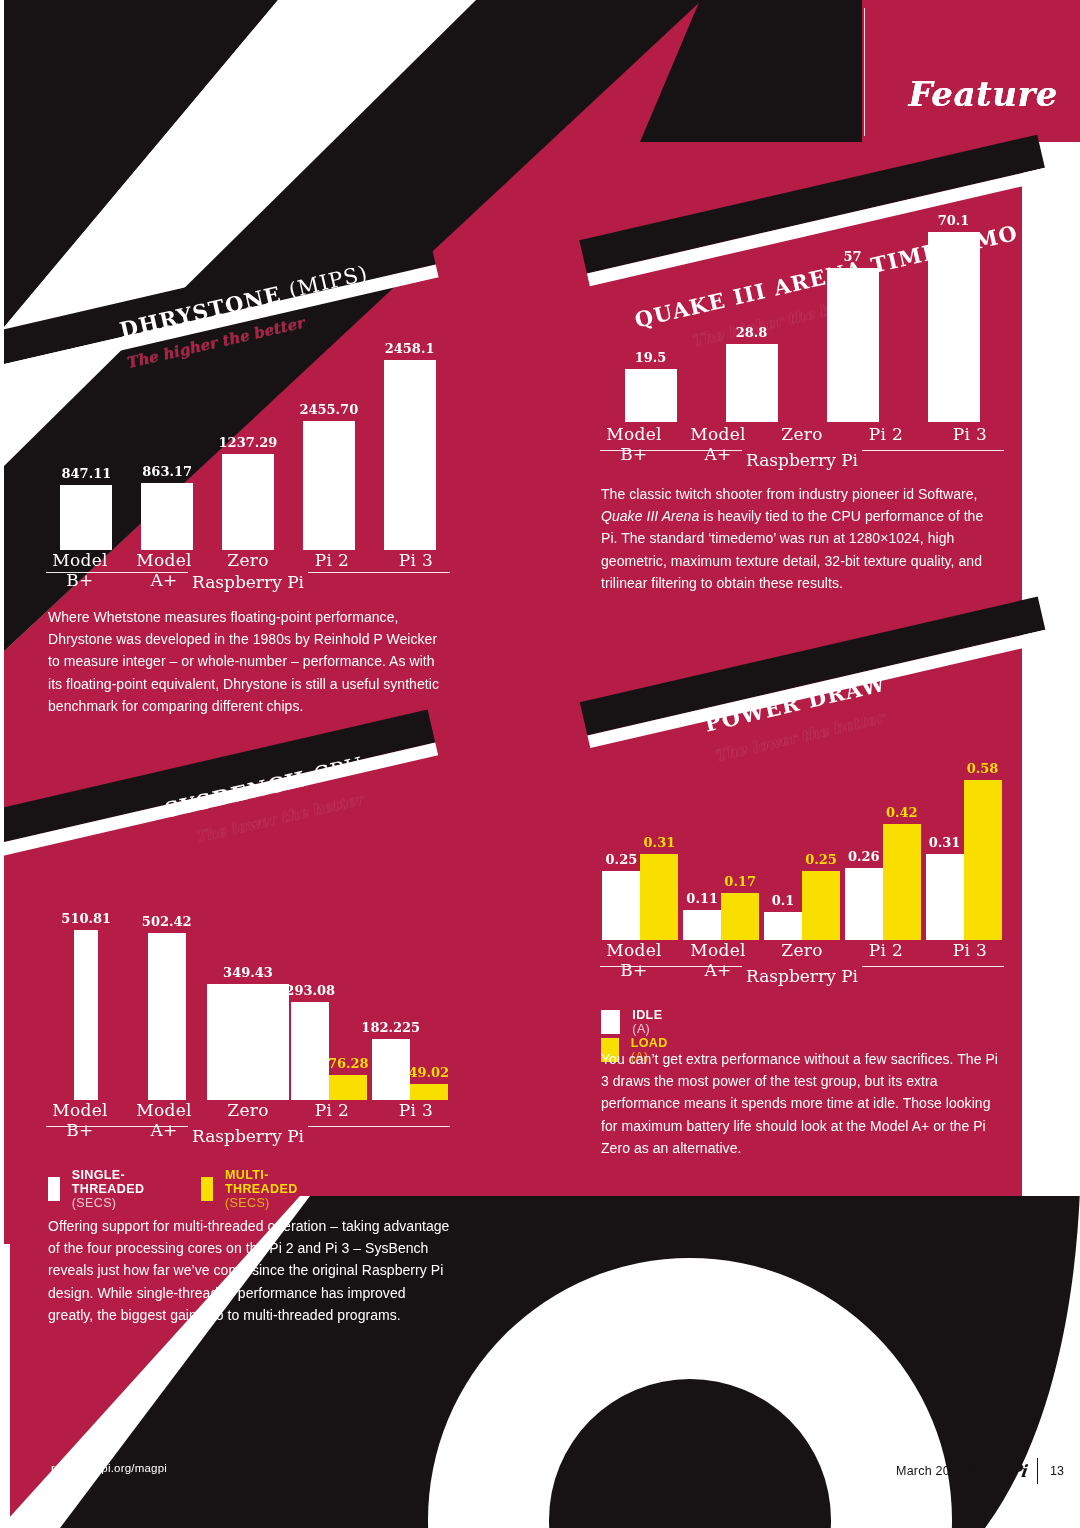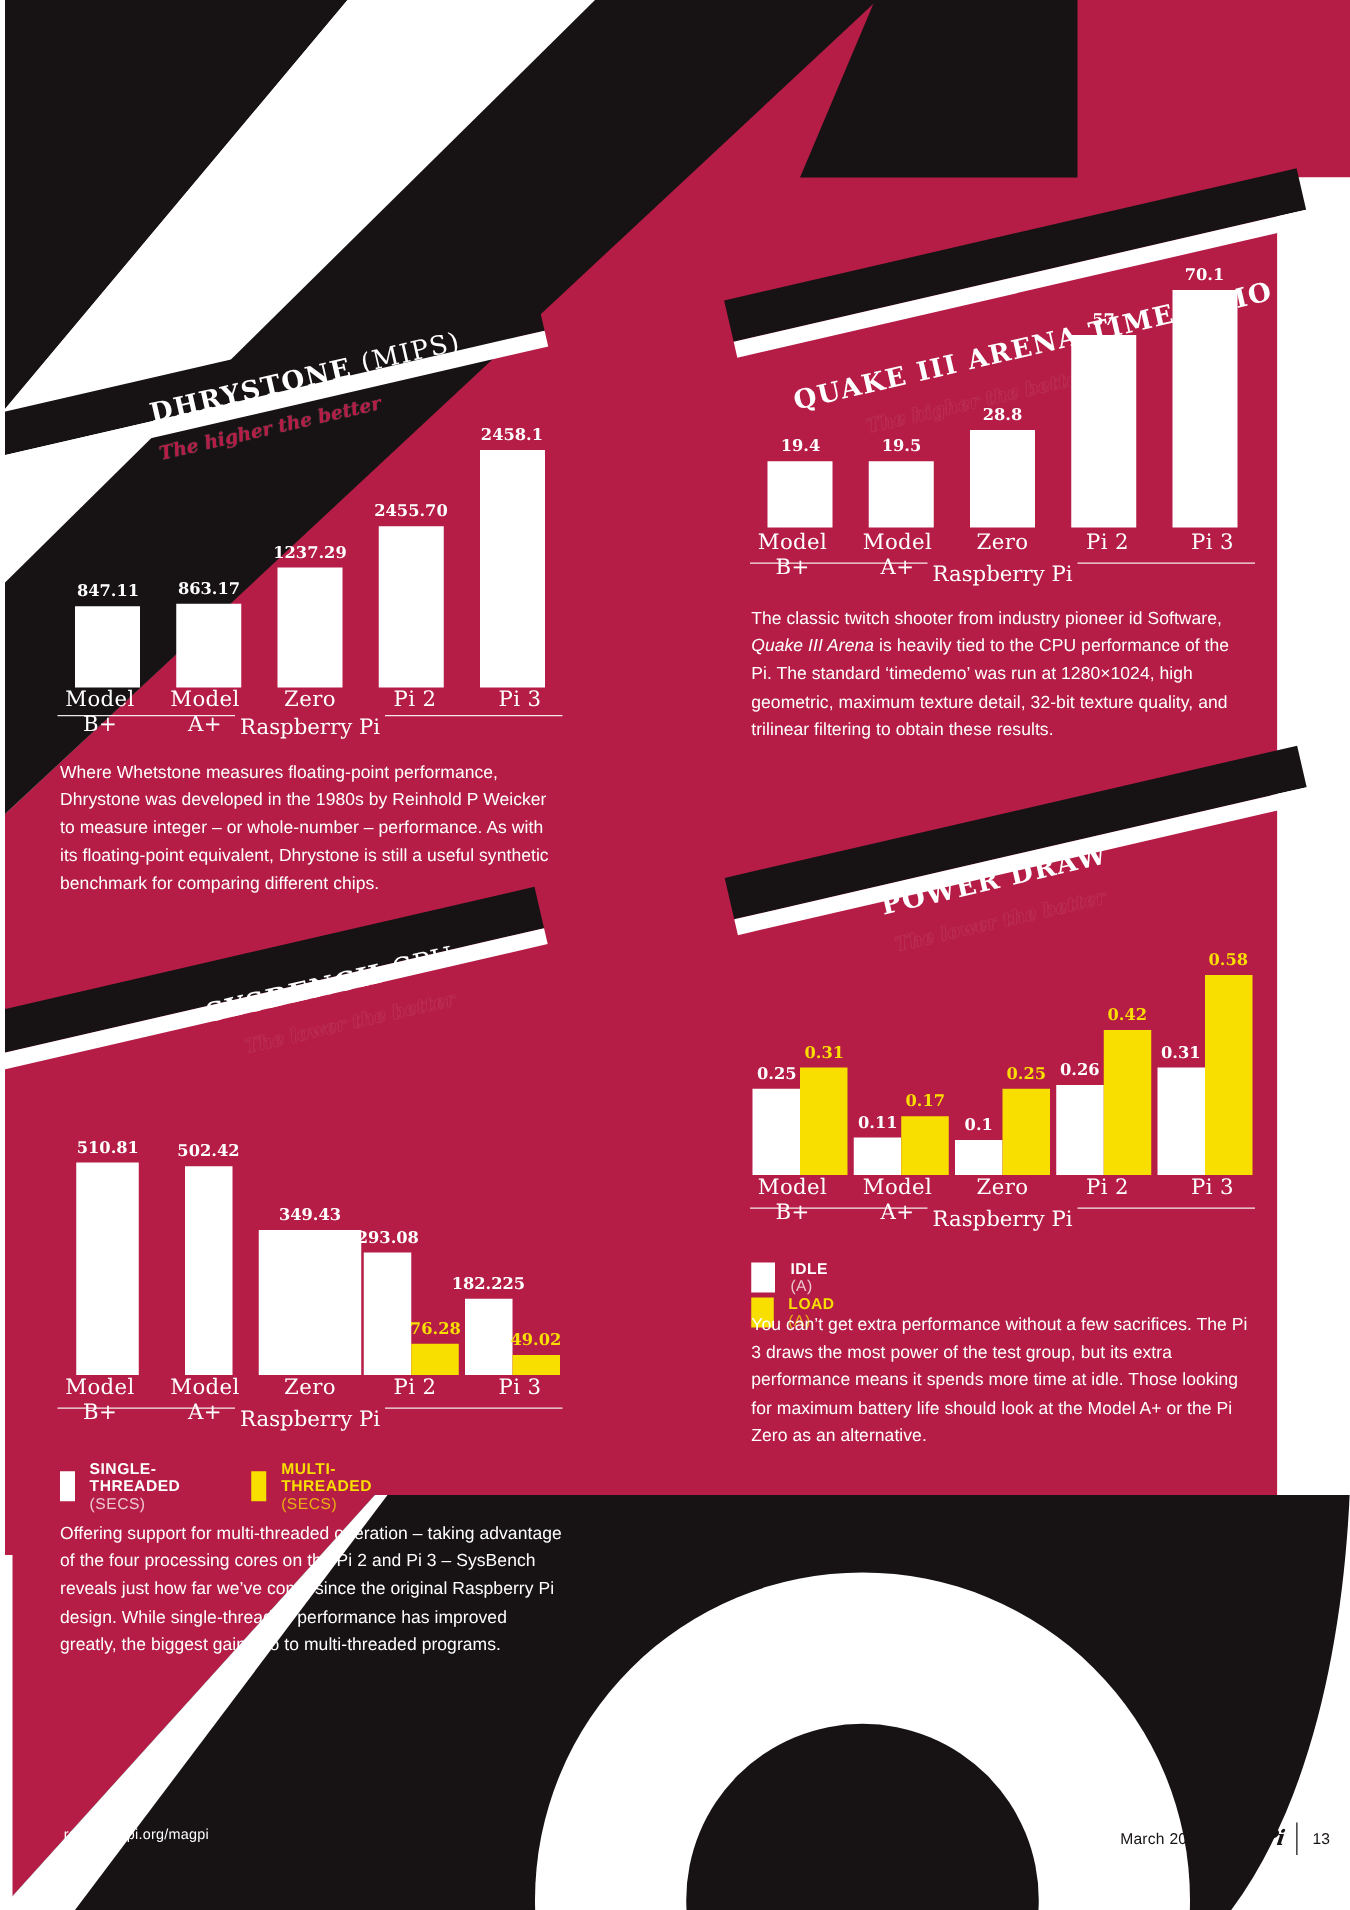--- a/index.html
+++ b/index.html
@@ -235,20 +235,24 @@
       <circle cx="690" cy="1520" r="262" fill="#ffffff"></circle>
       <circle cx="690" cy="1520" r="141" fill="#171314"></circle>
 
       <path d="M 1080 1190 L 1080 1528 L 985 1528 C 1050 1440 1075 1310 1080 1190 Z" fill="#ffffff"></path>
 
       <rect x="0" y="0" width="4" height="1528" fill="#ffffff"></rect>
       <rect x="0" y="1244" width="10" height="284" fill="#ffffff"></rect>
     </svg>
   </div>
 
+  <div class="feature-tab">
+    <div class="feature-rule"></div>
+    <div class="feature-word">Feature</div>
+  </div>
 
   <div class="panel">
     <div style="position:absolute;left:105px;top:318px;transform:rotate(-13deg);transform-origin:left top;">
       <div class="band-title" style="position:relative;height:30px;">
         <span>DHRYSTONE</span>&nbsp;<span class="lite">(MIPS)</span>
       </div>
       <div class="band-sub" style="position:relative;top:8px;">The higher the better</div>
     </div>
 
     <div class="plot" style="left:46px;top:360px;width:404px;height:190px;">
@@ -300,25 +304,20 @@
     <div style="position:absolute;left:620px;top:308px;transform:rotate(-13deg);transform-origin:left top;">
       <div class="band-title" style="position:relative;height:30px;">
         <span>QUAKE III ARENA TIMEDEMO</span>
       </div>
       <div class="band-sub" style="position:relative;top:8px;left:52px;">The higher the better</div>
     </div>
 
     <div class="plot" style="left:600px;top:232px;width:404px;height:190px;">
       <div class="bars" id="bars-quake">
           <div class="grp">
-            <div class="bar white" style="width: 52px; height: 27.6748%;">
-              <span class="val">19.4</span>
-            </div>
-          </div>
-          <div class="grp">
             <div class="bar white" style="width: 52px; height: 27.8174%;">
               <span class="val">19.5</span>
             </div>
           </div>
           <div class="grp">
             <div class="bar white" style="width: 52px; height: 41.0842%;">
               <span class="val">28.8</span>
             </div>
           </div>
           <div class="grp">
@@ -355,21 +354,21 @@
     <div style="position:absolute;left:150px;top:798px;transform:rotate(-13deg);transform-origin:left top;">
       <div class="band-title" style="position:relative;height:30px;">
         <span>SYSBENCH</span>&nbsp;<span class="lite">CPU</span>
       </div>
       <div class="band-sub" style="position:relative;top:8px;left:24px;">The lower the better</div>
     </div>
 
     <div class="plot" style="left:46px;top:930px;width:404px;height:170px;">
       <div class="bars" id="bars-sysbench">
           <div class="grp">
-            <div class="bar white" style="width: 50px; height: 100%;">
+            <div class="bar white" style="width: 24px; height: 100%;">
               <span class="val">510.81</span>
             </div>
           </div>
           <div class="grp">
             <div class="bar white" style="width: 38px; height: 98.3575%;">
               <span class="val">502.42</span>
             </div>
           </div>
           <div class="grp">
             <div class="bar white" style="width: 38px; height: 68.407%; padding-left: 44px;">

